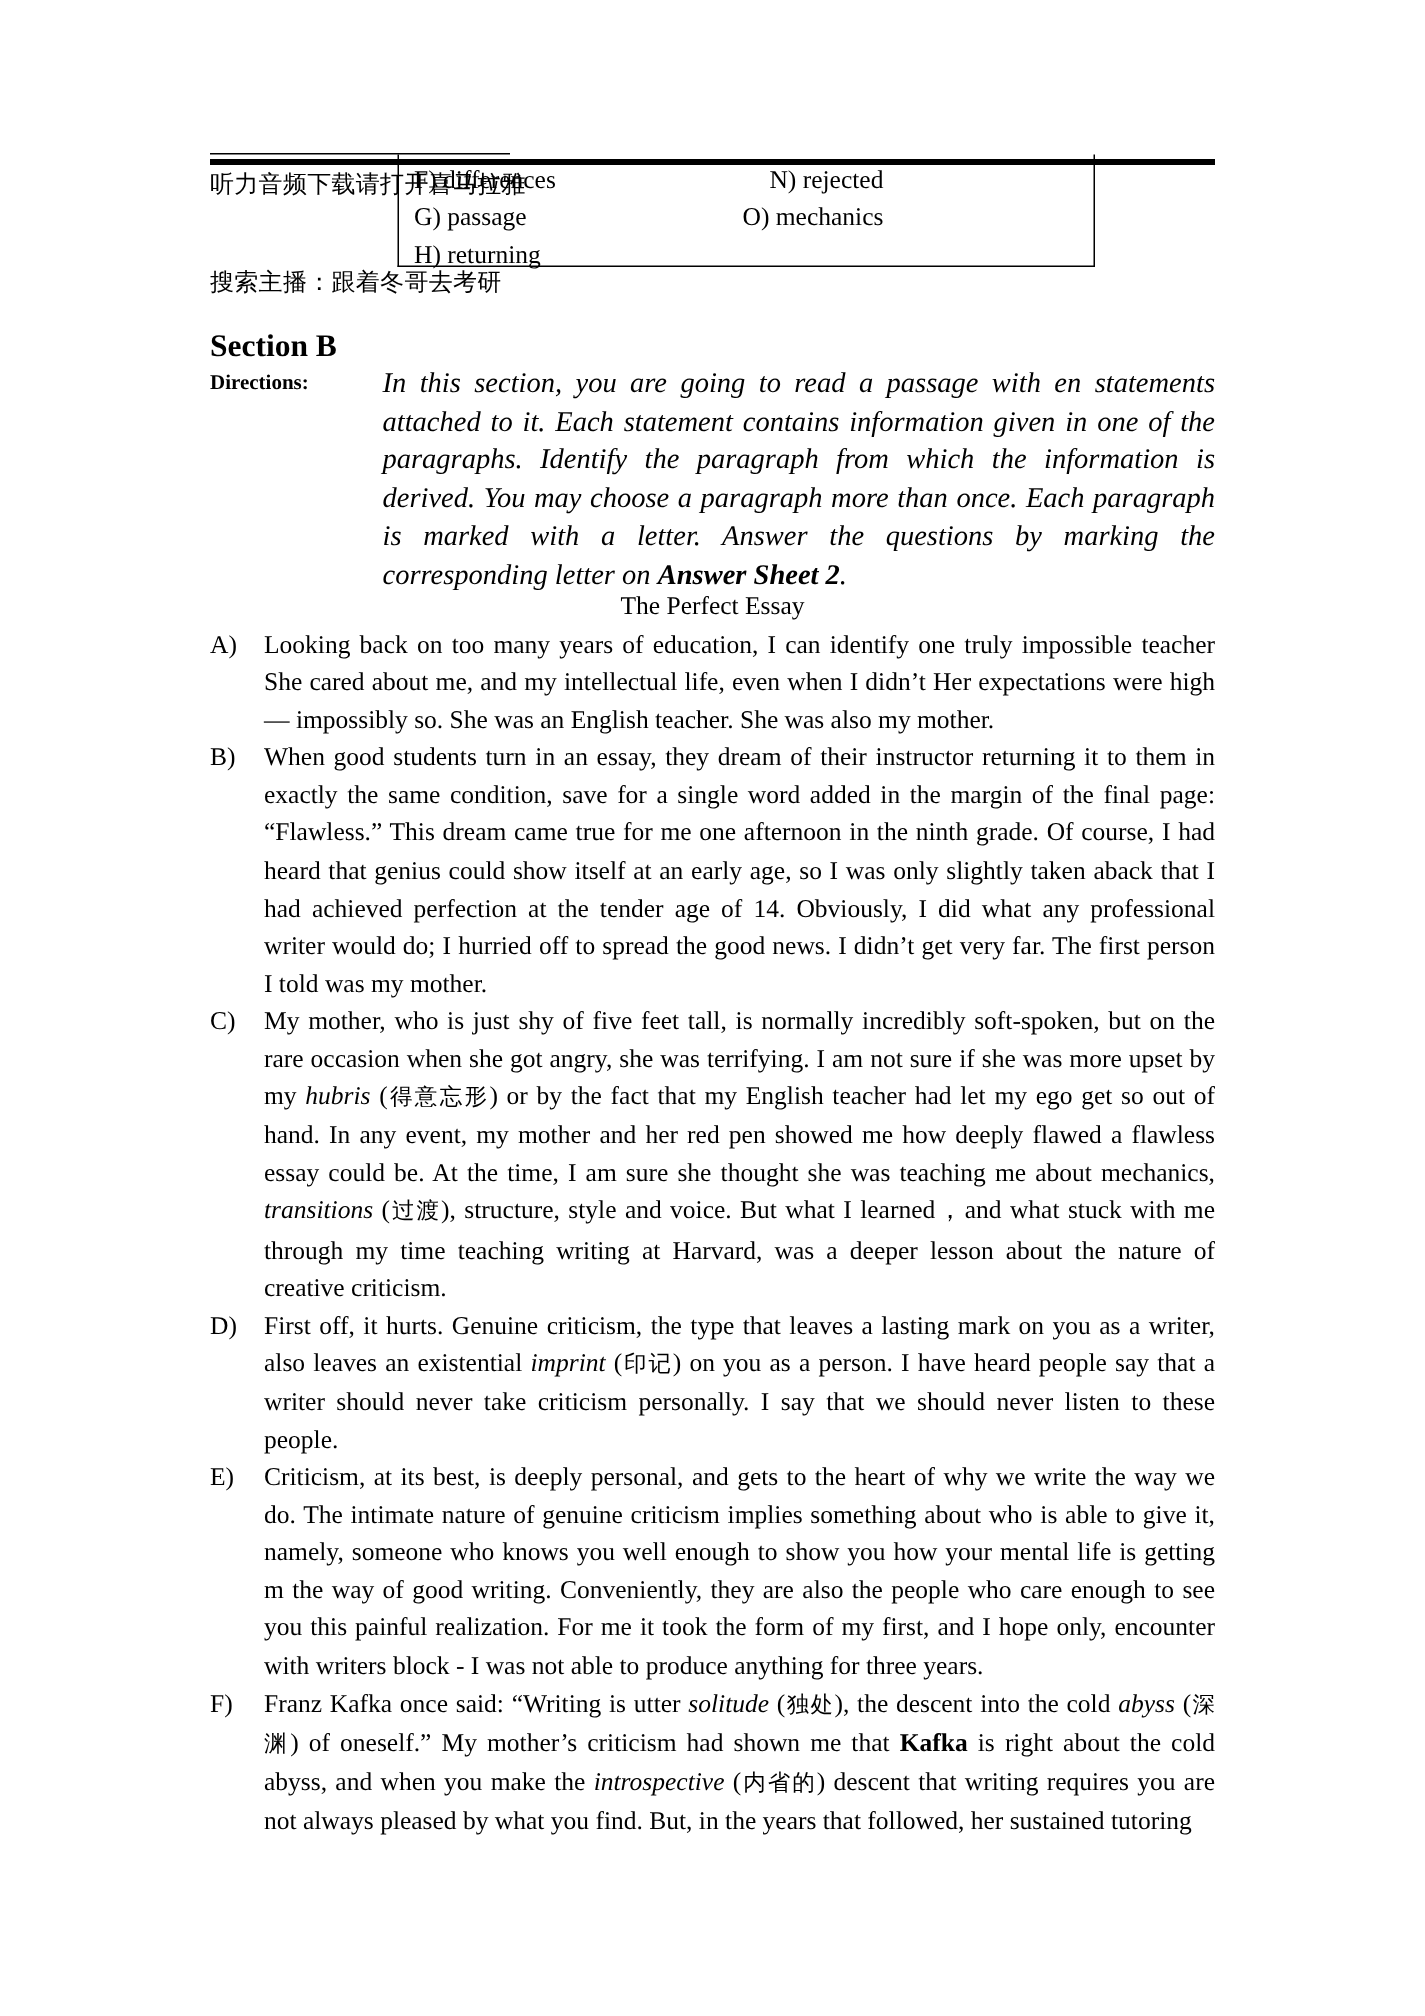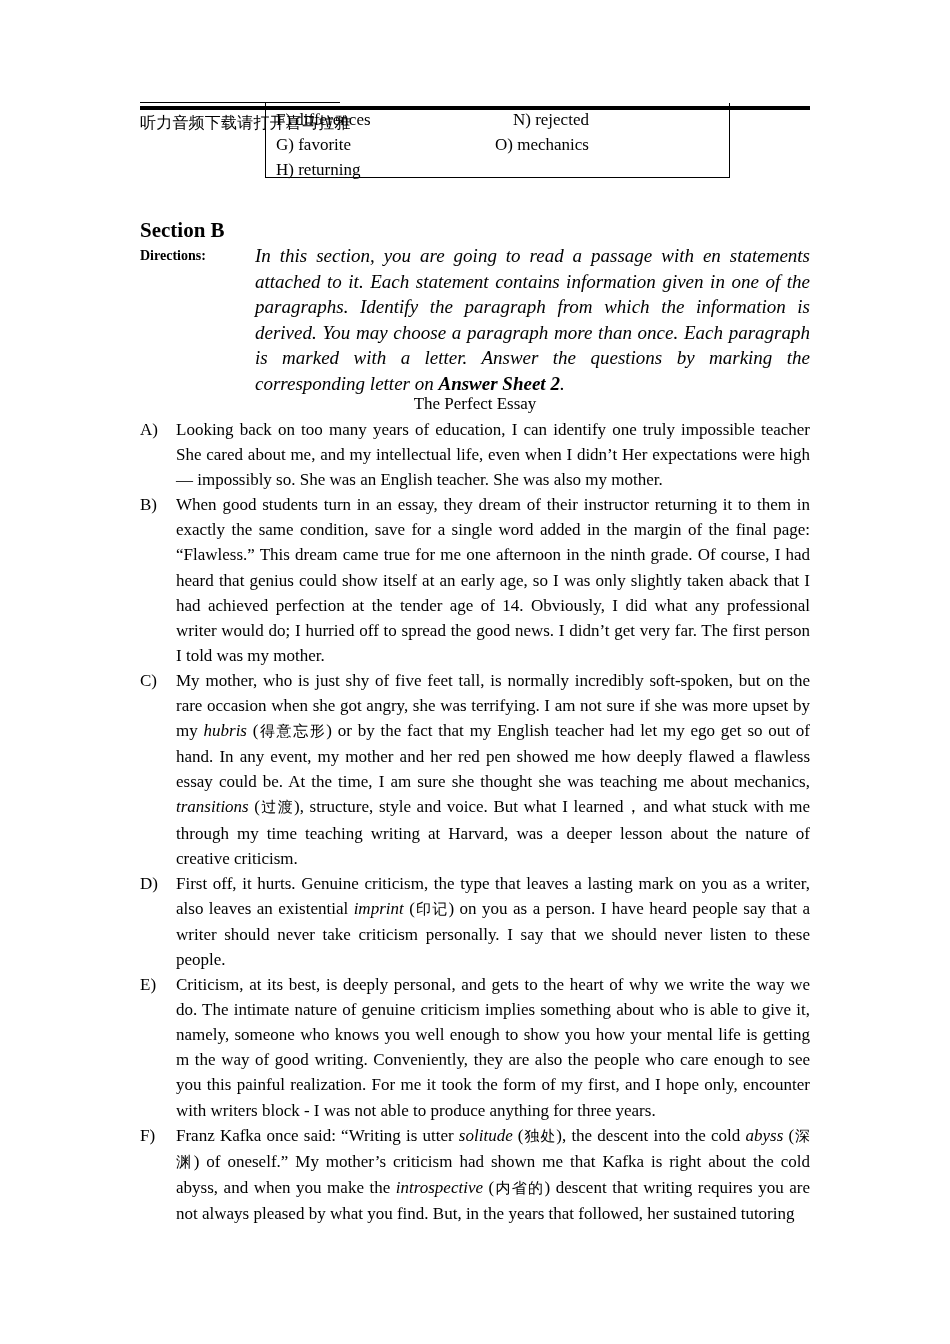--- a/index.html
+++ b/index.html
@@ -153,43 +153,44 @@
   .para-letter {
     position: absolute;
     left: 0;
     top: 0;
     width: 30px;
     font-size: 17px;
     line-height: 25.1px;
     text-align: left;
   }
   .para-text i { font-style: italic; }
-  .para-text b { font-weight: normal; }
+  .para-text b { font-weight: bold; }
   .cjk {
     font-family: "DejaVu Sans", sans-serif;
     font-size: 15px;
     font-style: normal;
   }
 </style>
 </head>
 <body>
 
 <div class="page">
 
   <div class="header-block">
     <div class="header-line">听力音频下载请打开喜马拉雅</div>
+    <div class="header-line">搜索主播：跟着冬哥去考研</div>
   </div>
   <div class="header-rule-thin"></div>
   <div class="header-rule-thick"></div>
 
   <div class="wordbank">
     <div class="wordbank-inner">
       <div class="wb-col wb-col-left">
         <div class="wb-item">F) differences</div>
-        <div class="wb-item">G) favorite</div>
+        <div class="wb-item">G) passage</div>
         <div class="wb-item">H) returning</div>
       </div>
       <div class="wb-col wb-col-right">
         <div class="wb-item">N) rejected</div>
         <div class="wb-item">O) mechanics</div>
       </div>
     </div>
   </div>
 
   <div class="section-head">Section B</div>

